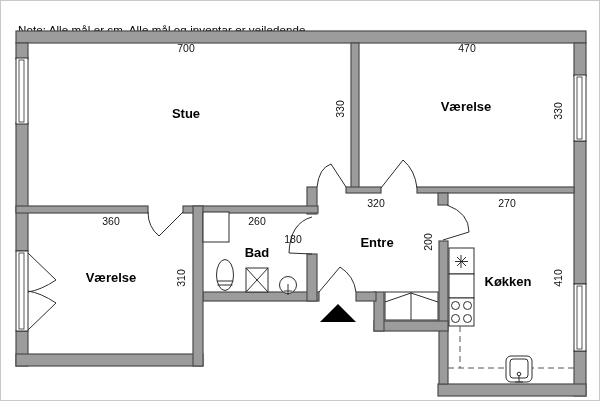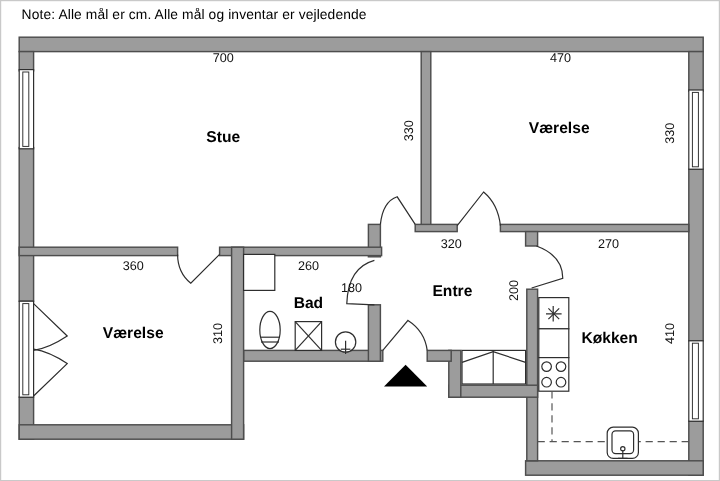--- a/index.html
+++ b/index.html
@@ -3,21 +3,21 @@
 <meta charset="utf-8">
 <style>
   html,body{margin:0;padding:0;background:#fff;}
   #frame{
     position:relative;width:600px;height:401px;background:#fff;
     border:1px solid #c9c9c9;box-sizing:border-box;overflow:hidden;
     font-family:"Liberation Sans", sans-serif;
   }
   #plan-svg{position:absolute;left:0;top:0;}
   #note{
-    position:absolute;left:17px;top:6px;font-size:11.5px;color:#000;
+    position:absolute;left:17px;top:23px;font-size:11.5px;color:#000;
     font-family:"Liberation Sans", sans-serif;letter-spacing:.1px;
   }
   svg text{font-family:"Liberation Sans", sans-serif;}
   .dim-label{font-size:10.5px;fill:#111;}
   .room-label{font-size:13px;font-weight:bold;fill:#000;}
 </style>
 </head>
 <body>
 
 <div id="frame">

